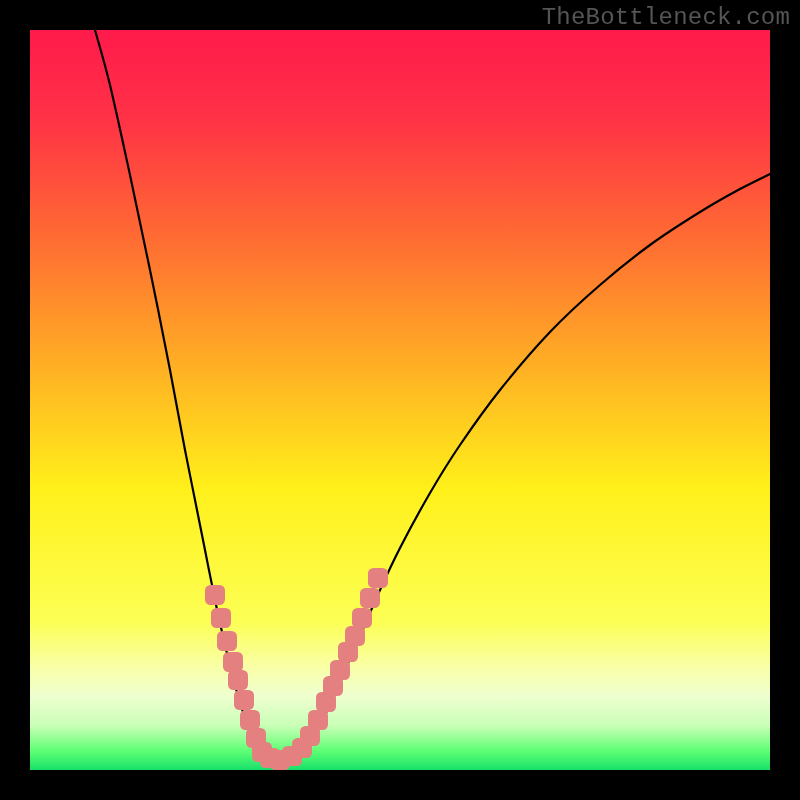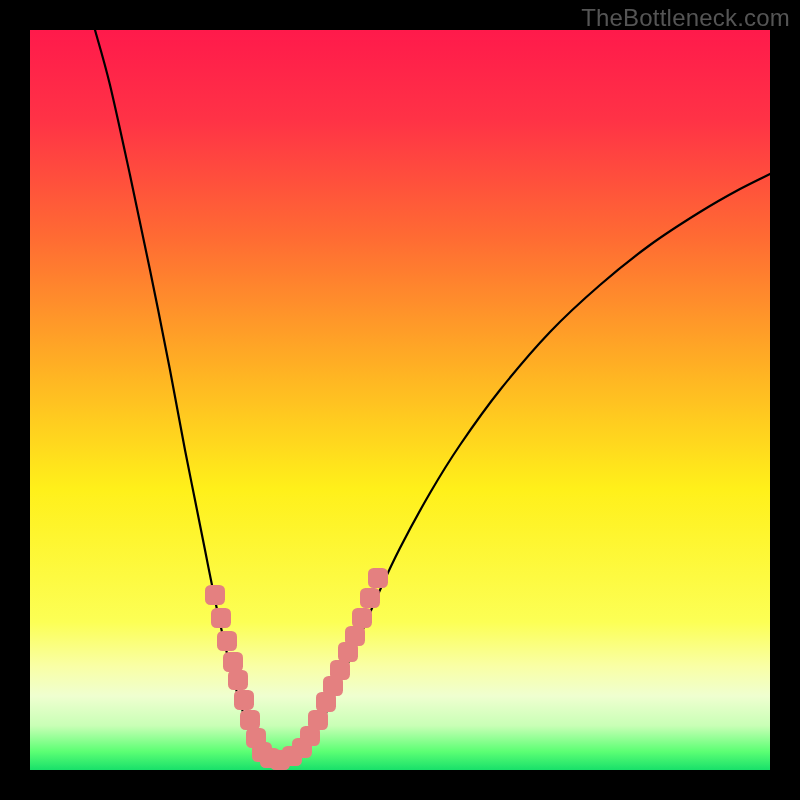--- a/index.html
+++ b/index.html
@@ -9,20 +9,21 @@
     height: 800px;
     background: #000;
     font-family: Arial, Helvetica, sans-serif;
     overflow: hidden;
   }
   .frame {
     position: relative;
     width: 800px;
     height: 800px;
     background: #000;
+    font-family: Liberation Mono, monospace;
   }
   .watermark {
     position: absolute;
     top: 4px;
     right: 10px;
     color: #555;
     font-size: 24px;
     font-weight: 400;
     letter-spacing: 0.2px;
   }

